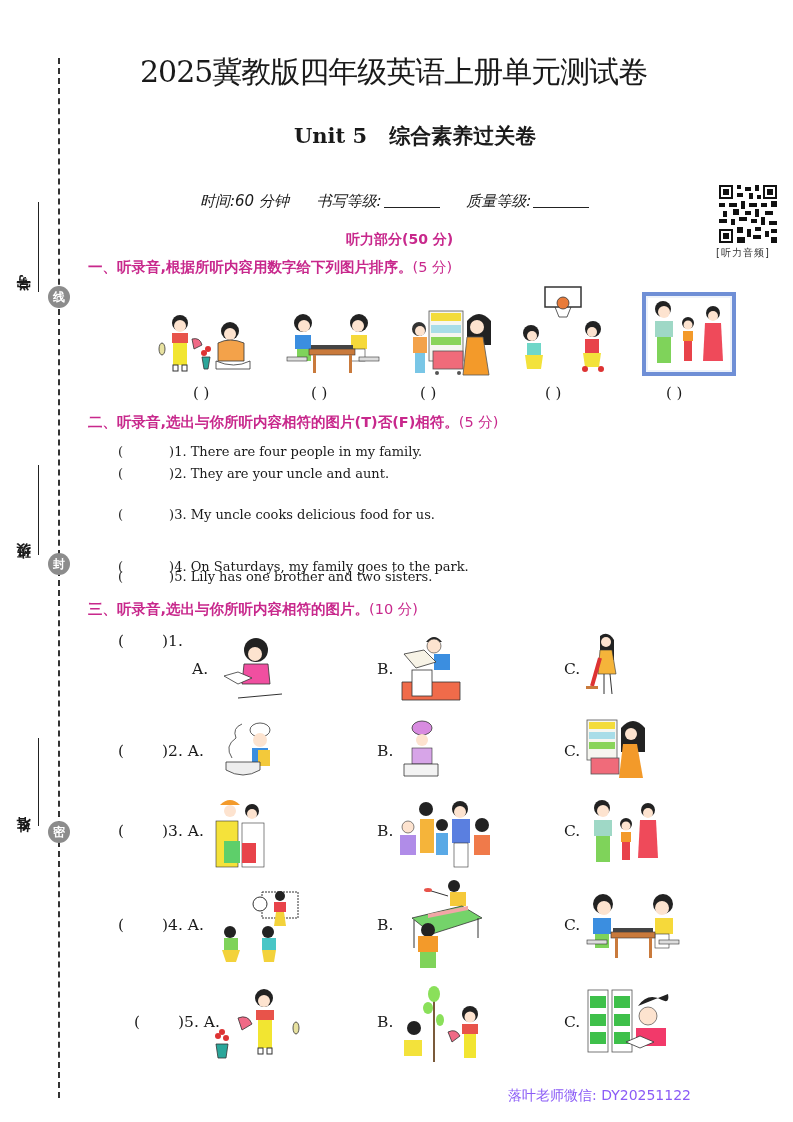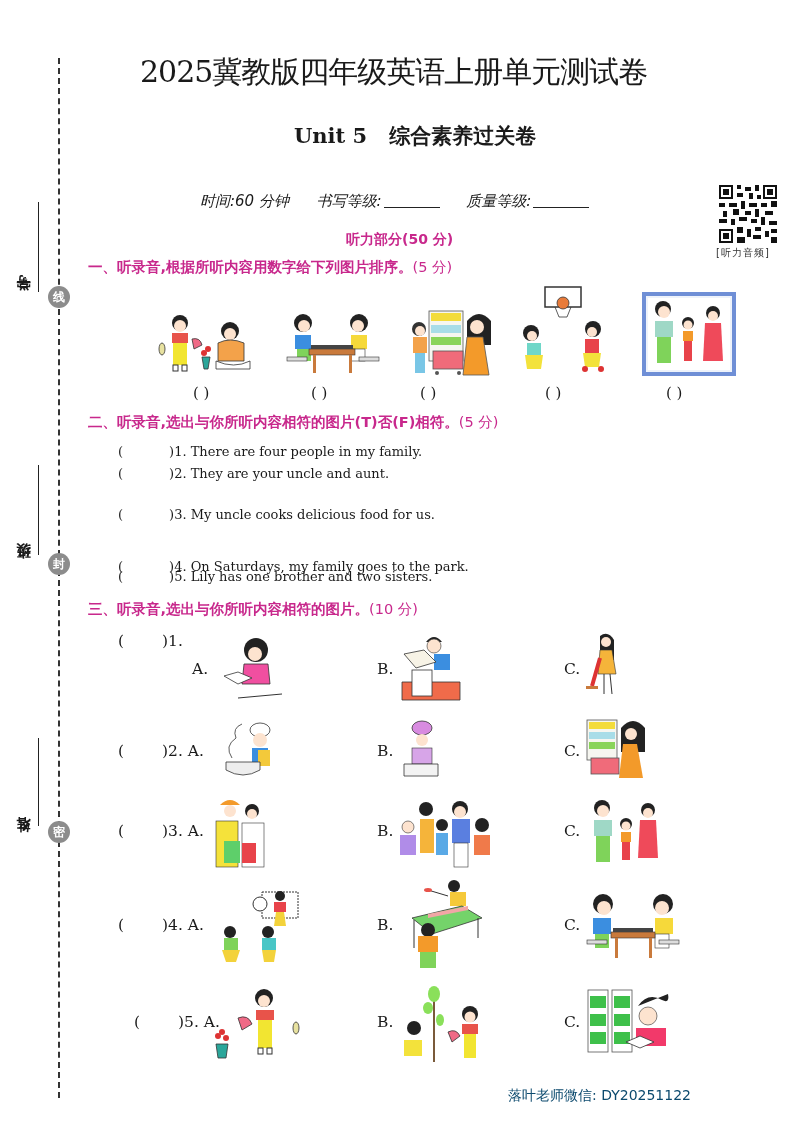--- a/index.html
+++ b/index.html
@@ -34,21 +34,21 @@
 
   .pic { position:absolute; }
   .paren { position:absolute; font-size:15px; white-space:nowrap; }
 
   .tf-row { position:absolute; left:118px; font-size:13px; white-space:nowrap; }
   .tf-row .blank { display:inline-block; width:46px; }
 
   .q-row-label { position:absolute; font-size:15.5px; white-space:nowrap; }
   .opt-label { position:absolute; font-size:15.5px; }
 
-  .footer { left:508px; top:1087px; font-size:14px; font-family:"DejaVu Sans",sans-serif; white-space:nowrap; color:#0c4a6e; }
+  .footer { left:508px; top:1087px; font-size:14px; font-family:"DejaVu Sans",sans-serif; white-space:nowrap; color:#8b5cf6; }
 </style>
 </head>
 <body>
 
 <div class="dash-line"></div>
 
 <div class="bind-line" style="top:202px;height:90px;"></div>
 <div class="bind-circle" style="top:286px;">线</div>
 <div class="bind-label" style="top:298px;">学号</div>
 

